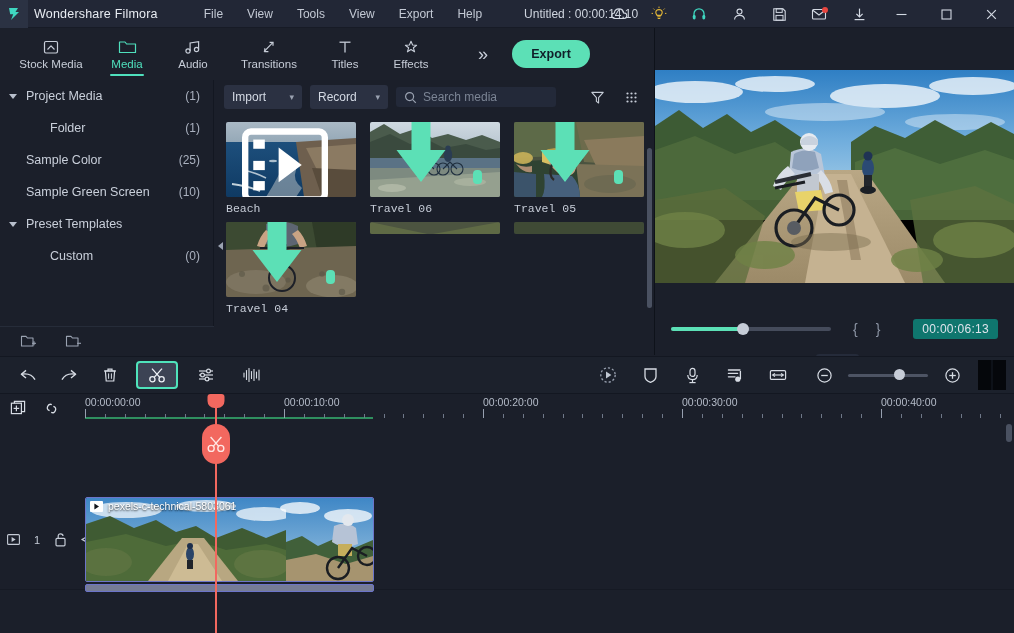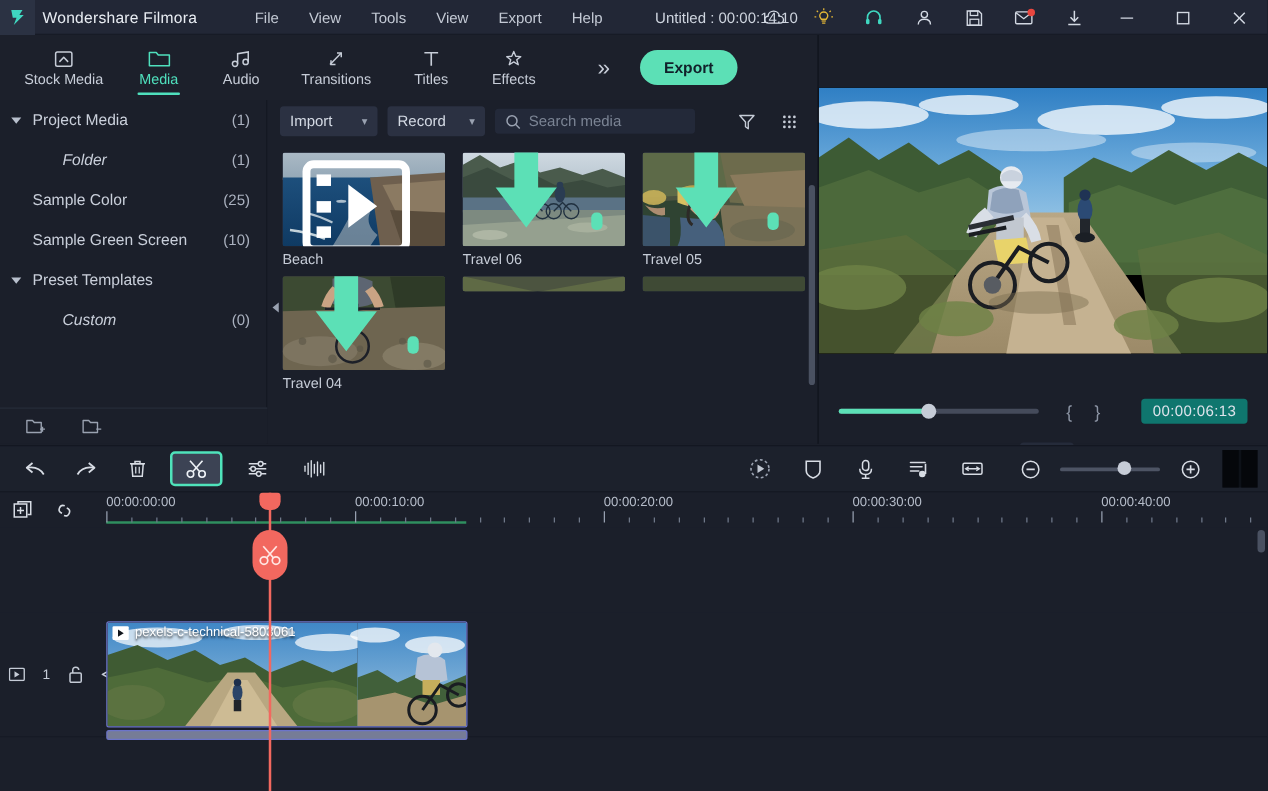--- a/index.html
+++ b/index.html
@@ -76,21 +76,21 @@
     height: 32px; display: flex; align-items: center; padding-right: 14px;
     font-size: 12.5px; color: #c9cfda; cursor: default; position: relative;
   }
   .tree-item.selected { background: #4a5264; color: #ffffff; }
   .tw { width: 26px; display: flex; align-items: center; justify-content: center; flex: none; }
   .tw .tri { width: 0; height: 0; }
   .tri-down { border-left: 4.5px solid transparent; border-right: 4.5px solid transparent; border-top: 5px solid #b8bfcc; }
   .tri-right { border-top: 4.5px solid transparent; border-bottom: 4.5px solid transparent; border-left: 5px solid #b8bfcc; }
   .tree-label { flex: 1; }
   .tree-count { color: #aab1bf; font-size: 12px; }
-  .indent-1 .tree-label { margin-left: 24px; font-style: italic; }
+  .indent-1 .tree-label { margin-left: 24px; }
   .sidebar-foot {
     position: absolute; left: 0; top: 326px; width: 214px; height: 29px;
     background: #1b1f2a; display: flex; align-items: center; gap: 28px; padding-left: 20px;
     border-top: 1px solid #262c39;
   }
   .sb-foot-ic { cursor: default; }
   .sidebar-divider {
     position: absolute; left: 213px; top: 80px; width: 1px; height: 275px; background: #131721;
   }
 
@@ -114,21 +114,21 @@
   }
   .search-input {
     background: transparent; border: none; outline: none; color: #d4dae4;
     font-size: 12px; width: 120px; font-family: "Liberation Sans", sans-serif;
   }
   .search-input::placeholder { color: #7b8494; }
   .mt-ic { width: 26px; height: 26px; display: flex; align-items: center; justify-content: center; cursor: default; }
   .media-grid {
     position: relative; padding: 8px 10px 0 12px; display: flex; flex-wrap: wrap; gap: 0 14px;
   }
-  .media-card { width: 130px; margin-bottom: 7px; cursor: default; }
+  .media-card { width: 130px; margin-bottom: 7px; cursor: default; font-family: Liberation Mono, monospace; }
   .thumb {
     width: 130px; height: 75px; border-radius: 2px; overflow: hidden; position: relative;
     background: #2a3040;
   }
   .thumb svg { display: block; width: 130px; height: 75px; }
   .media-name { font-size: 11.5px; color: #c6ccd7; margin-top: 5px; white-space: nowrap; overflow: hidden; }
   .dl-arrow { position: absolute; right: 14px; bottom: 8px; }
   .film-badge { position: absolute; right: 6px; top: 6px; }
   .media-scroll {
     position: absolute; right: 2px; top: 34px; width: 5px; height: 160px;

